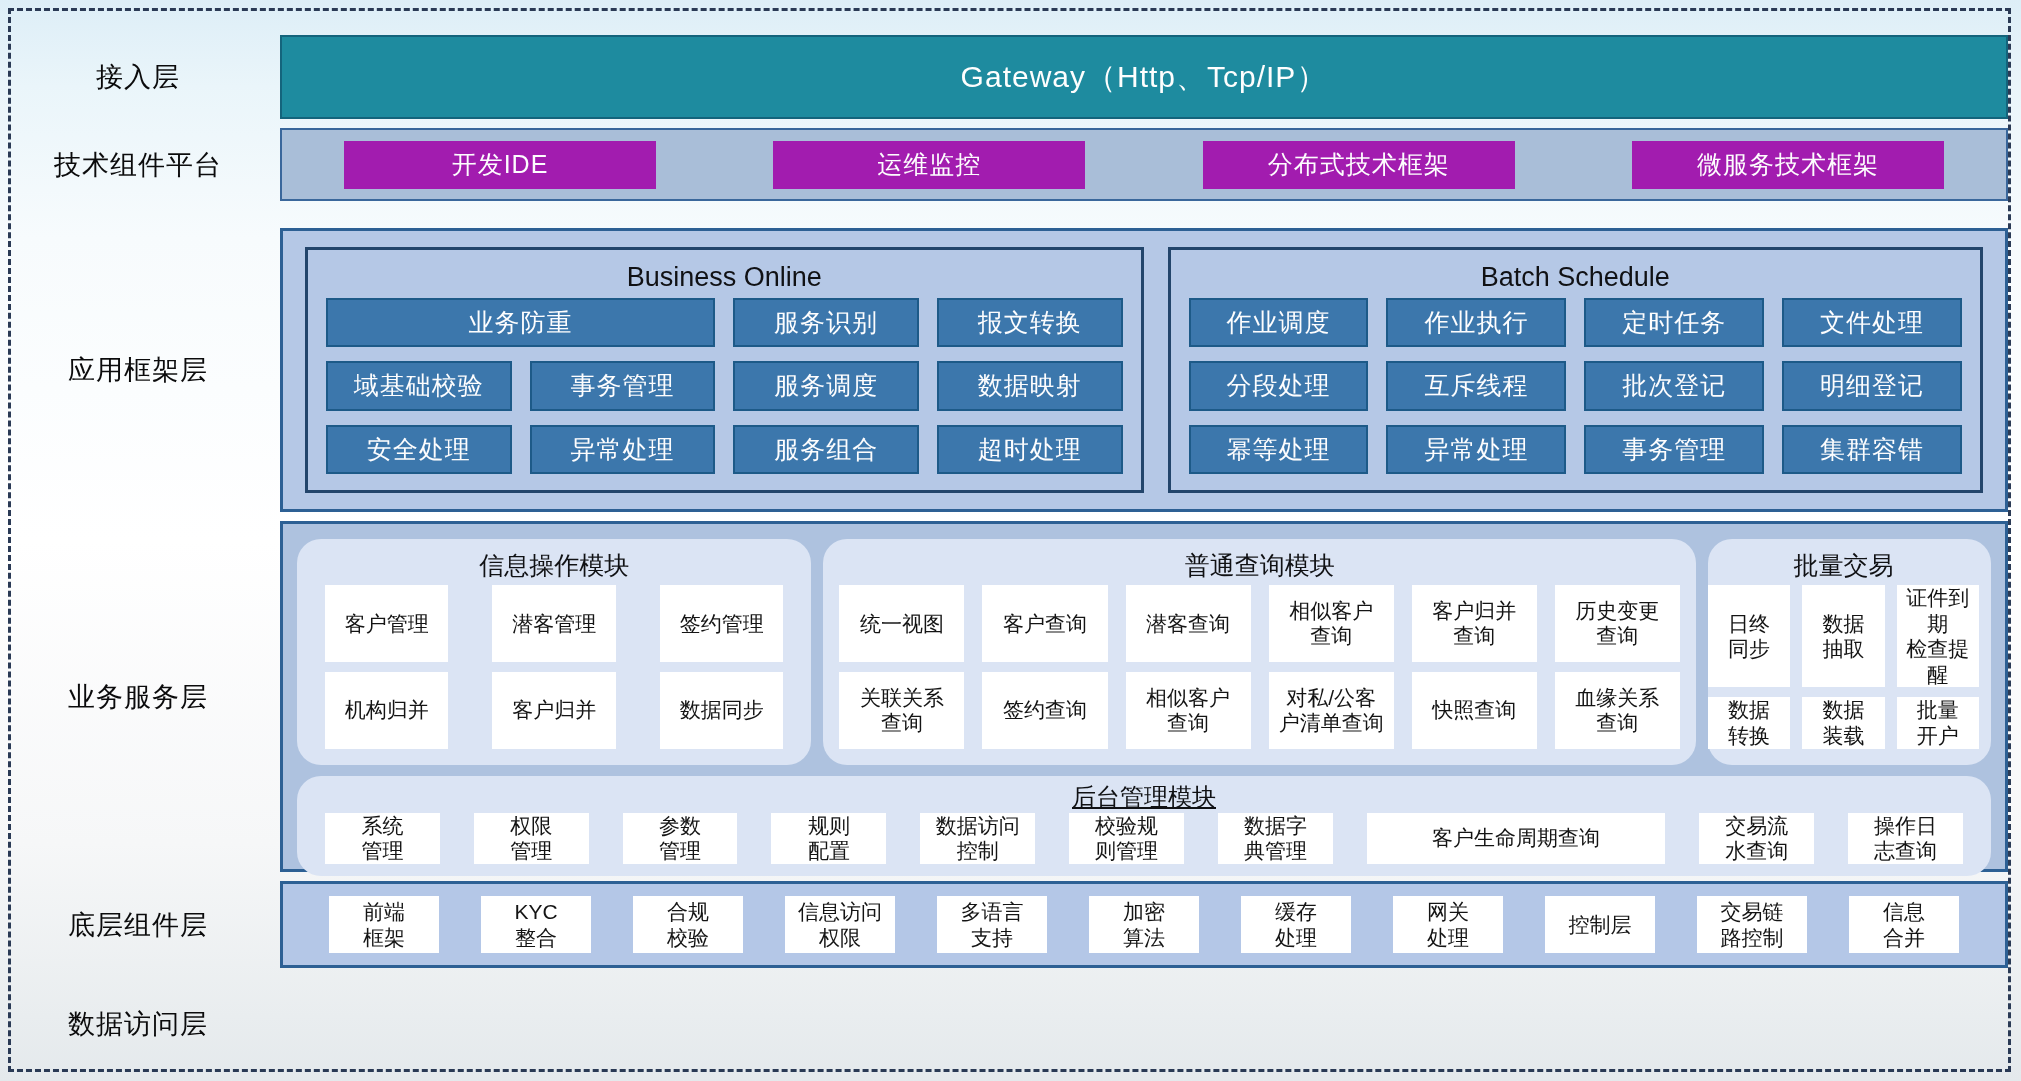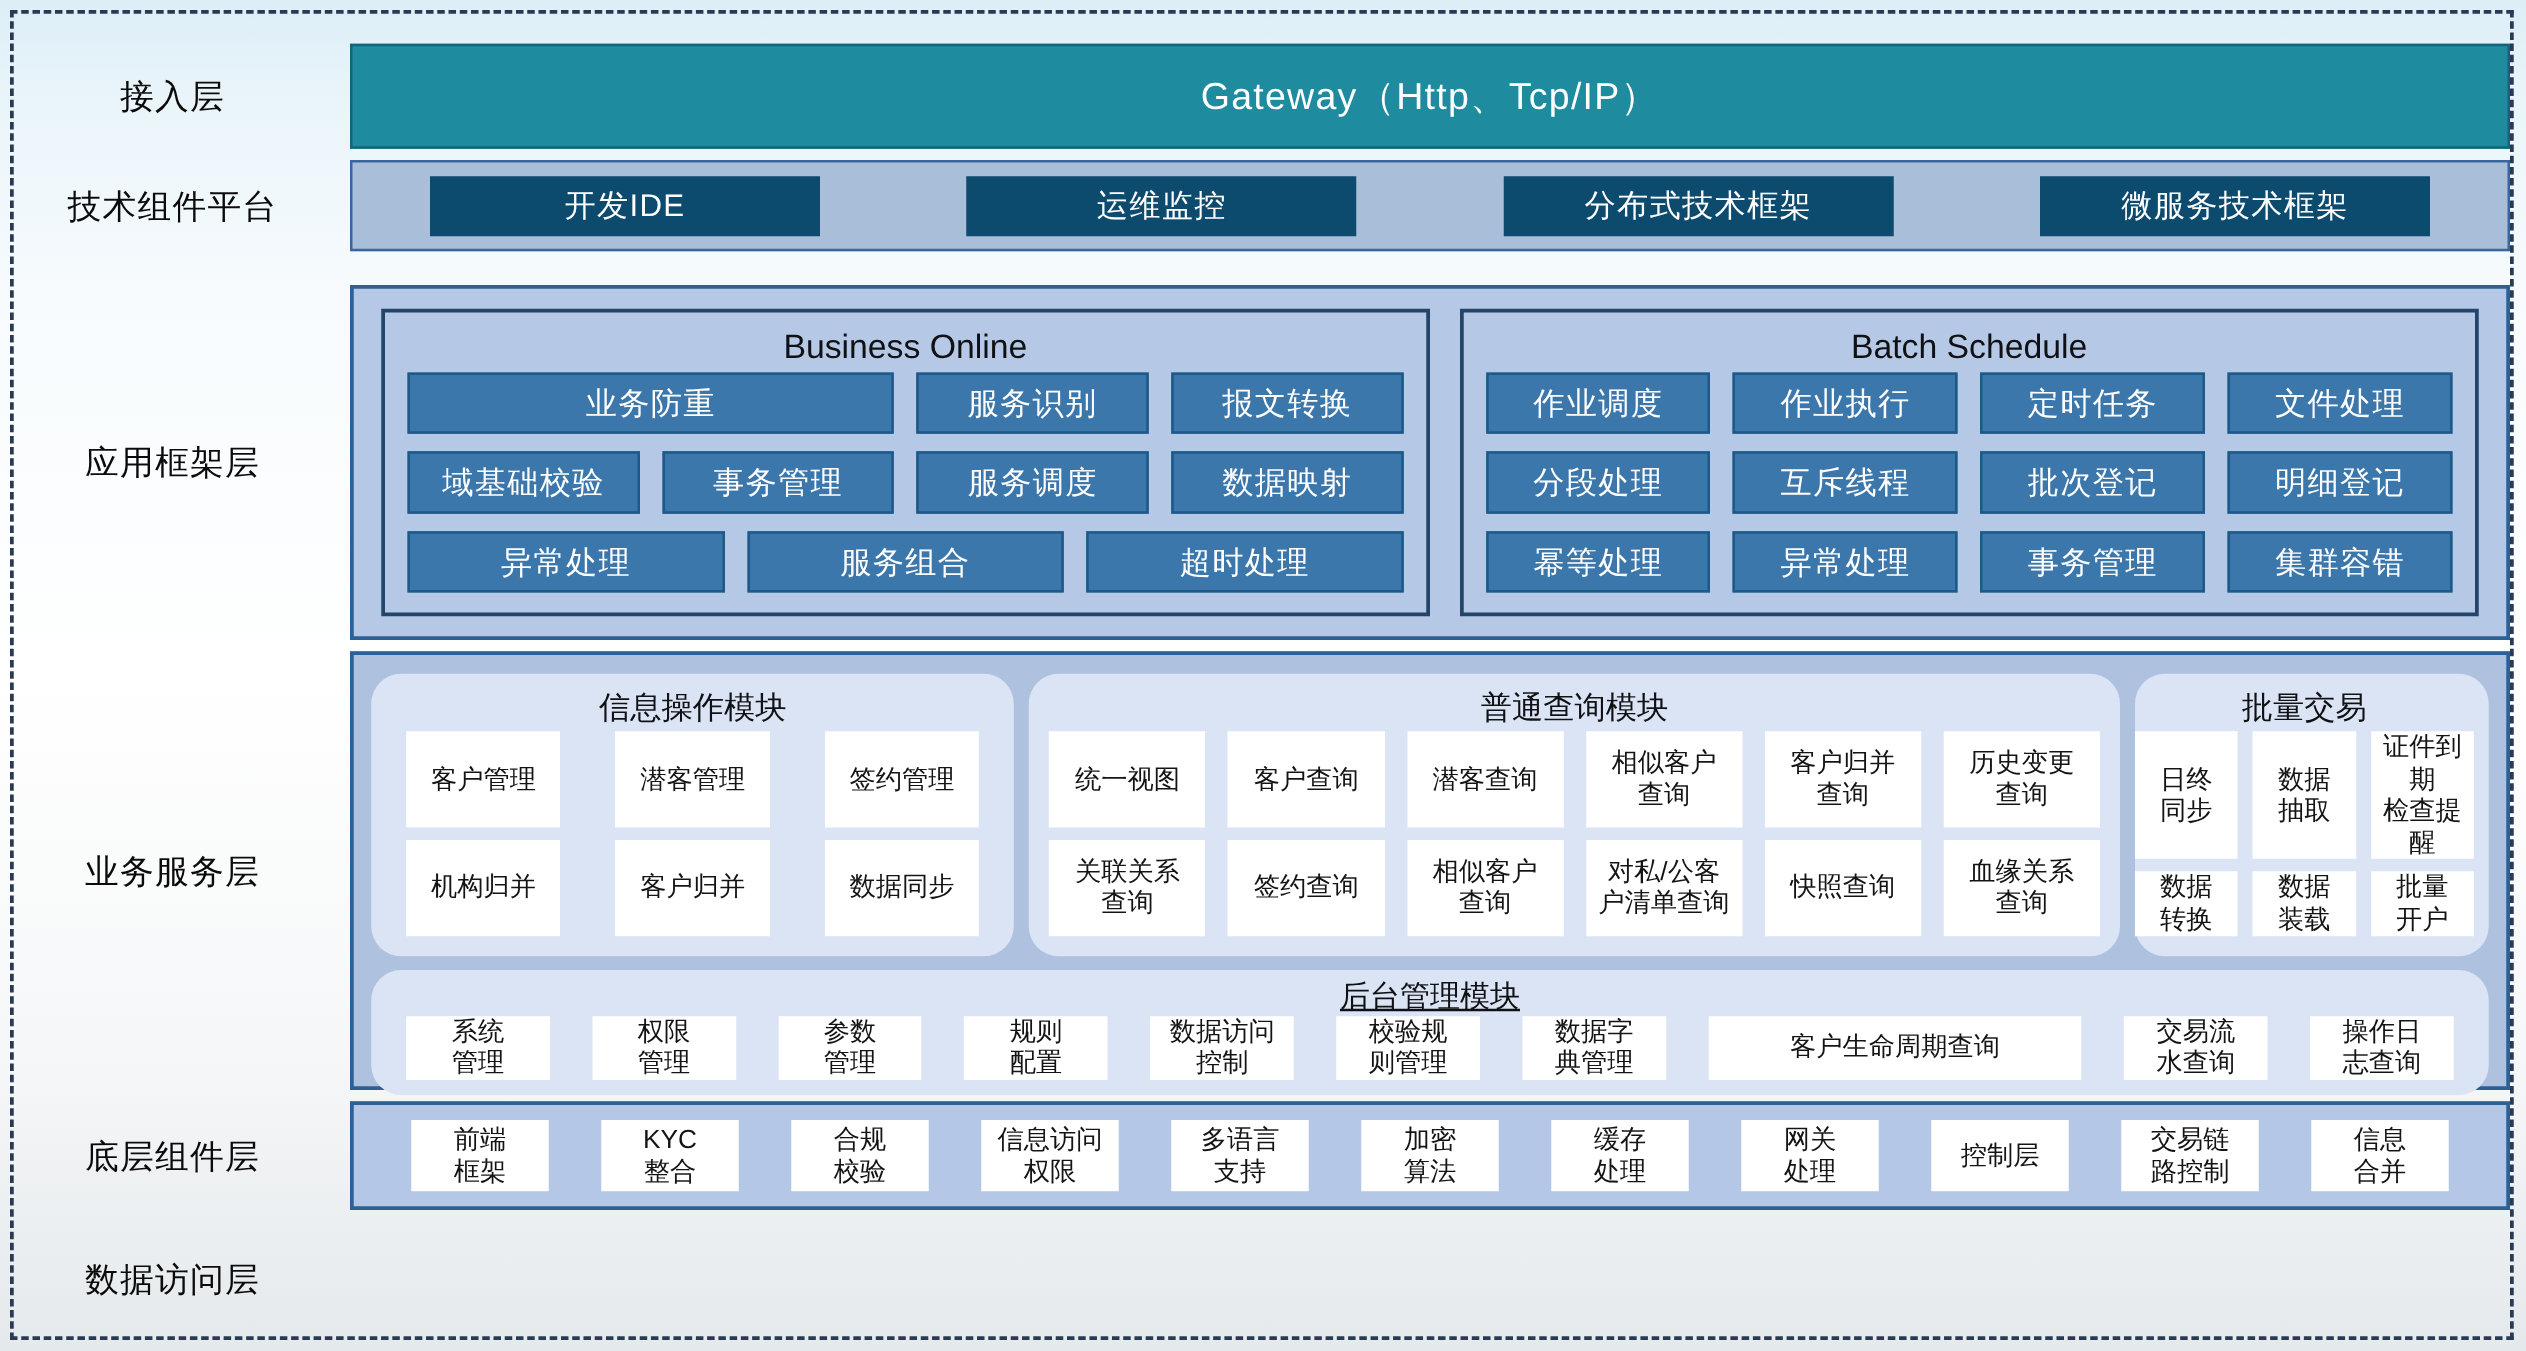--- a/index.html
+++ b/index.html
@@ -44,21 +44,21 @@
     color:#fefefe; font-size:30px; letter-spacing:1px;
   }
   .tech-box {
     width:100%; height:100%;
     background:#a9bed8; border:2px solid #3a679b;
     display:flex; align-items:center; justify-content:space-between;
     padding:0 62px;
   }
   .tech-box .tech-btn {
     flex:0 0 312px; height:48px;
-    background:#0c4a6e; color:#fdfdfe;
+    background:#a21caf; color:#fdfdfe;
     display:flex; align-items:center; justify-content:center;
     font-size:25px; letter-spacing:1px; white-space:pre-line; text-align:center;
   }
   .framework-box {
     width:100%; height:100%;
     background:#b5c8e6; border:3px solid #2d6094;
     display:flex; gap:24px; padding:16px 22px;
   }
   .fw-group { border:3px solid #23456b; padding:6px 18px 14px; display:flex; flex-direction:column; }
   .fw-group-left  { flex:1.03 1 0; }
@@ -154,20 +154,21 @@
               <div class="fw-btn">服务识别</div>
               <div class="fw-btn">报文转换</div>
             </div>
           <div class="fw-row">
               <div class="fw-btn">域基础校验</div>
               <div class="fw-btn">事务管理</div>
               <div class="fw-btn">服务调度</div>
               <div class="fw-btn">数据映射</div>
             </div>
           <div class="fw-row">
+              <div class="fw-btn">安全处理</div>
               <div class="fw-btn">异常处理</div>
               <div class="fw-btn">服务组合</div>
               <div class="fw-btn">超时处理</div>
             </div>
         </div>
       </div>
       <div class="fw-group fw-group-right">
         <div class="fw-title">Batch Schedule</div>
         <div class="fw-rows">
           <div class="fw-row">

